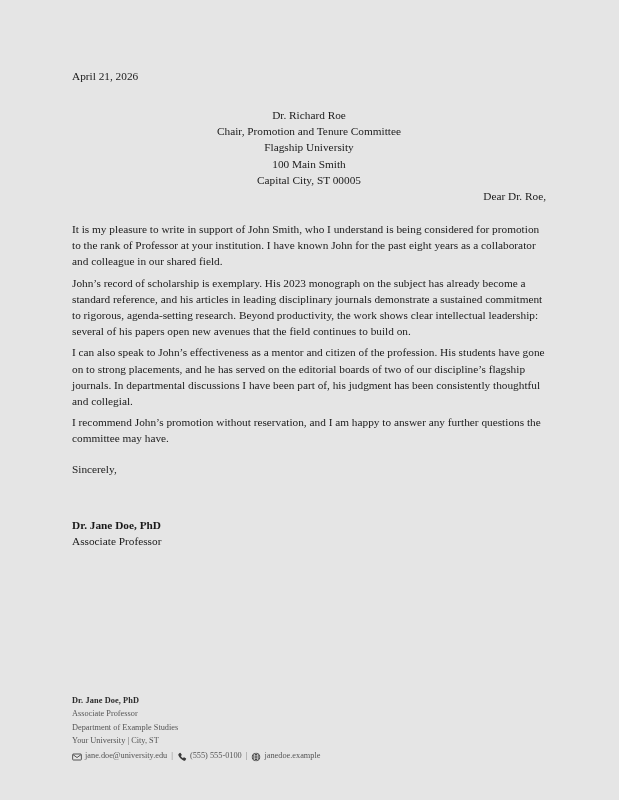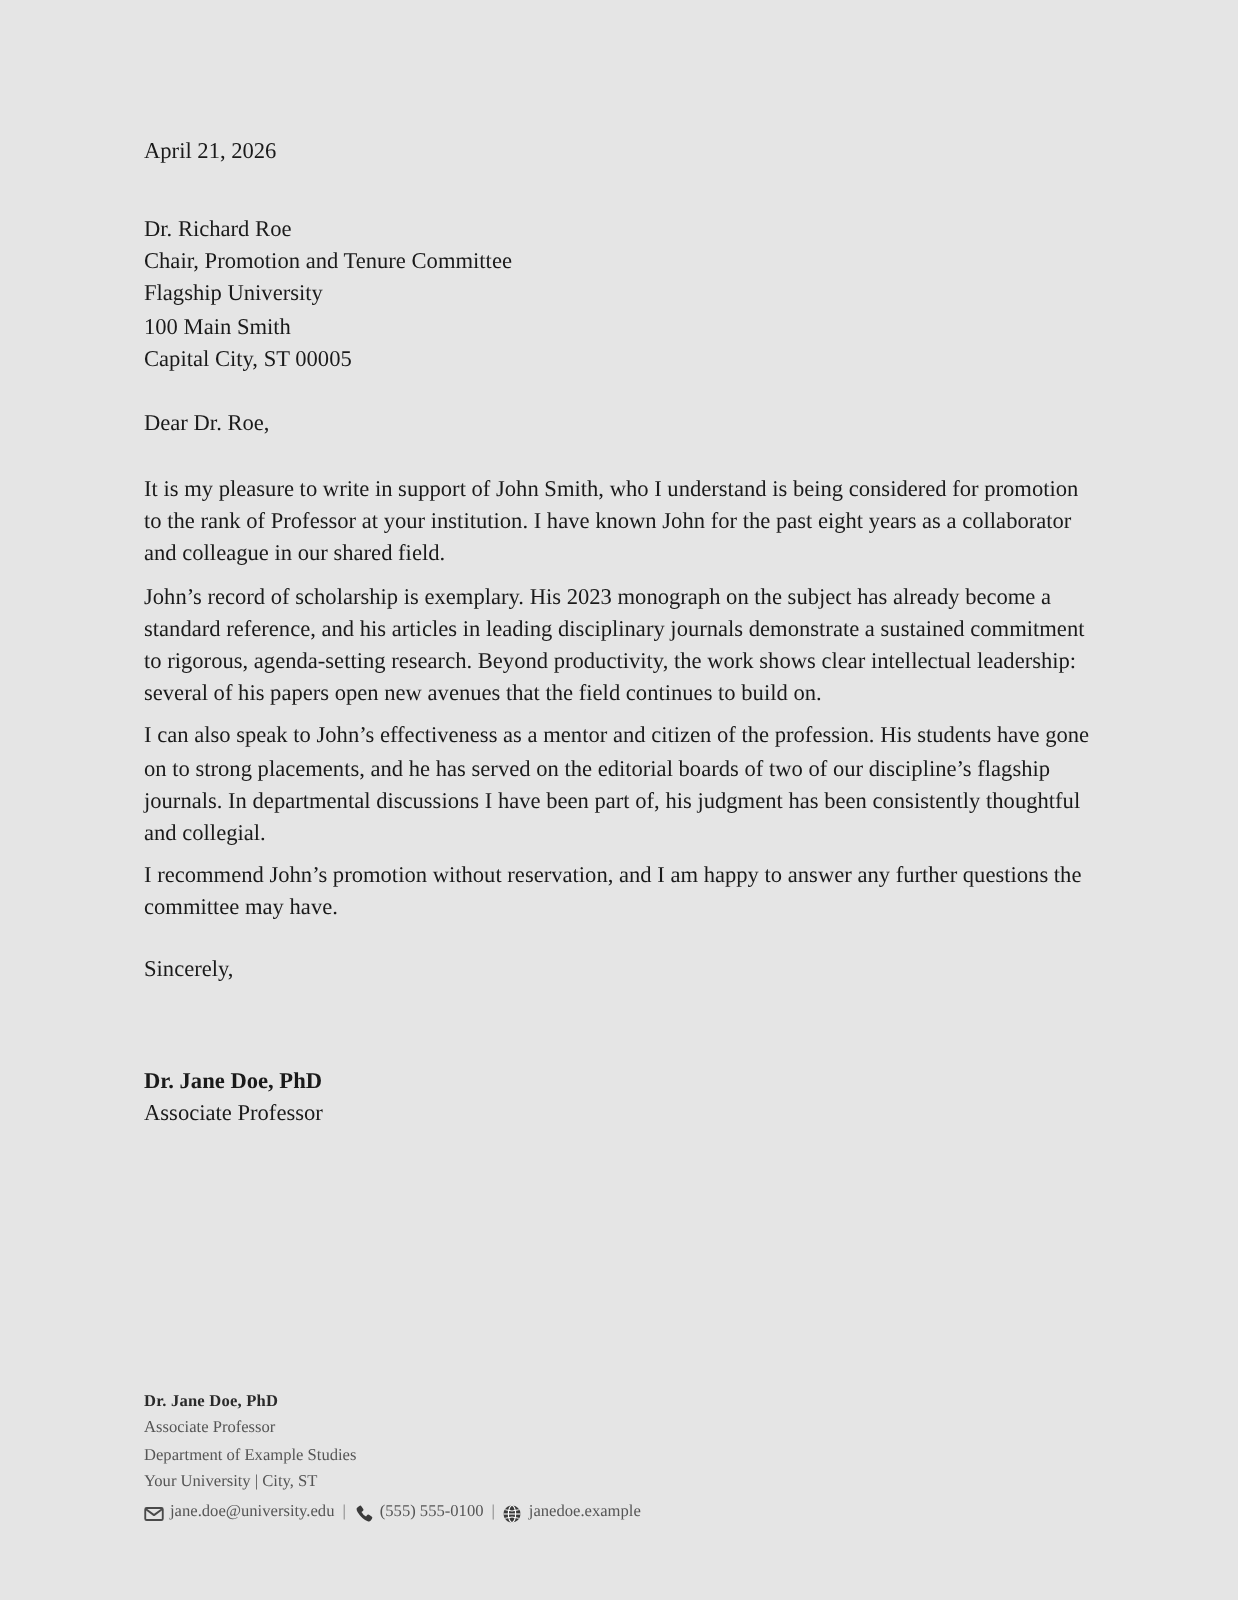--- a/index.html
+++ b/index.html
@@ -31,30 +31,31 @@
     font-size: 11.3px;
     line-height: 16px;
     margin-top: 68px;
   }
 
   
   .address-block {
     margin-top: 23px;
     font-size: 11.3px;
     line-height: 16.2px;
+    text-align: center;
   }
   .address-line {
     white-space: nowrap;
   }
 
   
   .salutation {
-    margin-top: 16px;
     font-size: 11.3px;
     line-height: 16px;
+    text-align: right;
   }
 
   
   .body-block {
     margin-top: 17px;
   }
   .body-paragraph {
     font-size: 11.3px;
     line-height: 16.2px;
     text-align: left;

